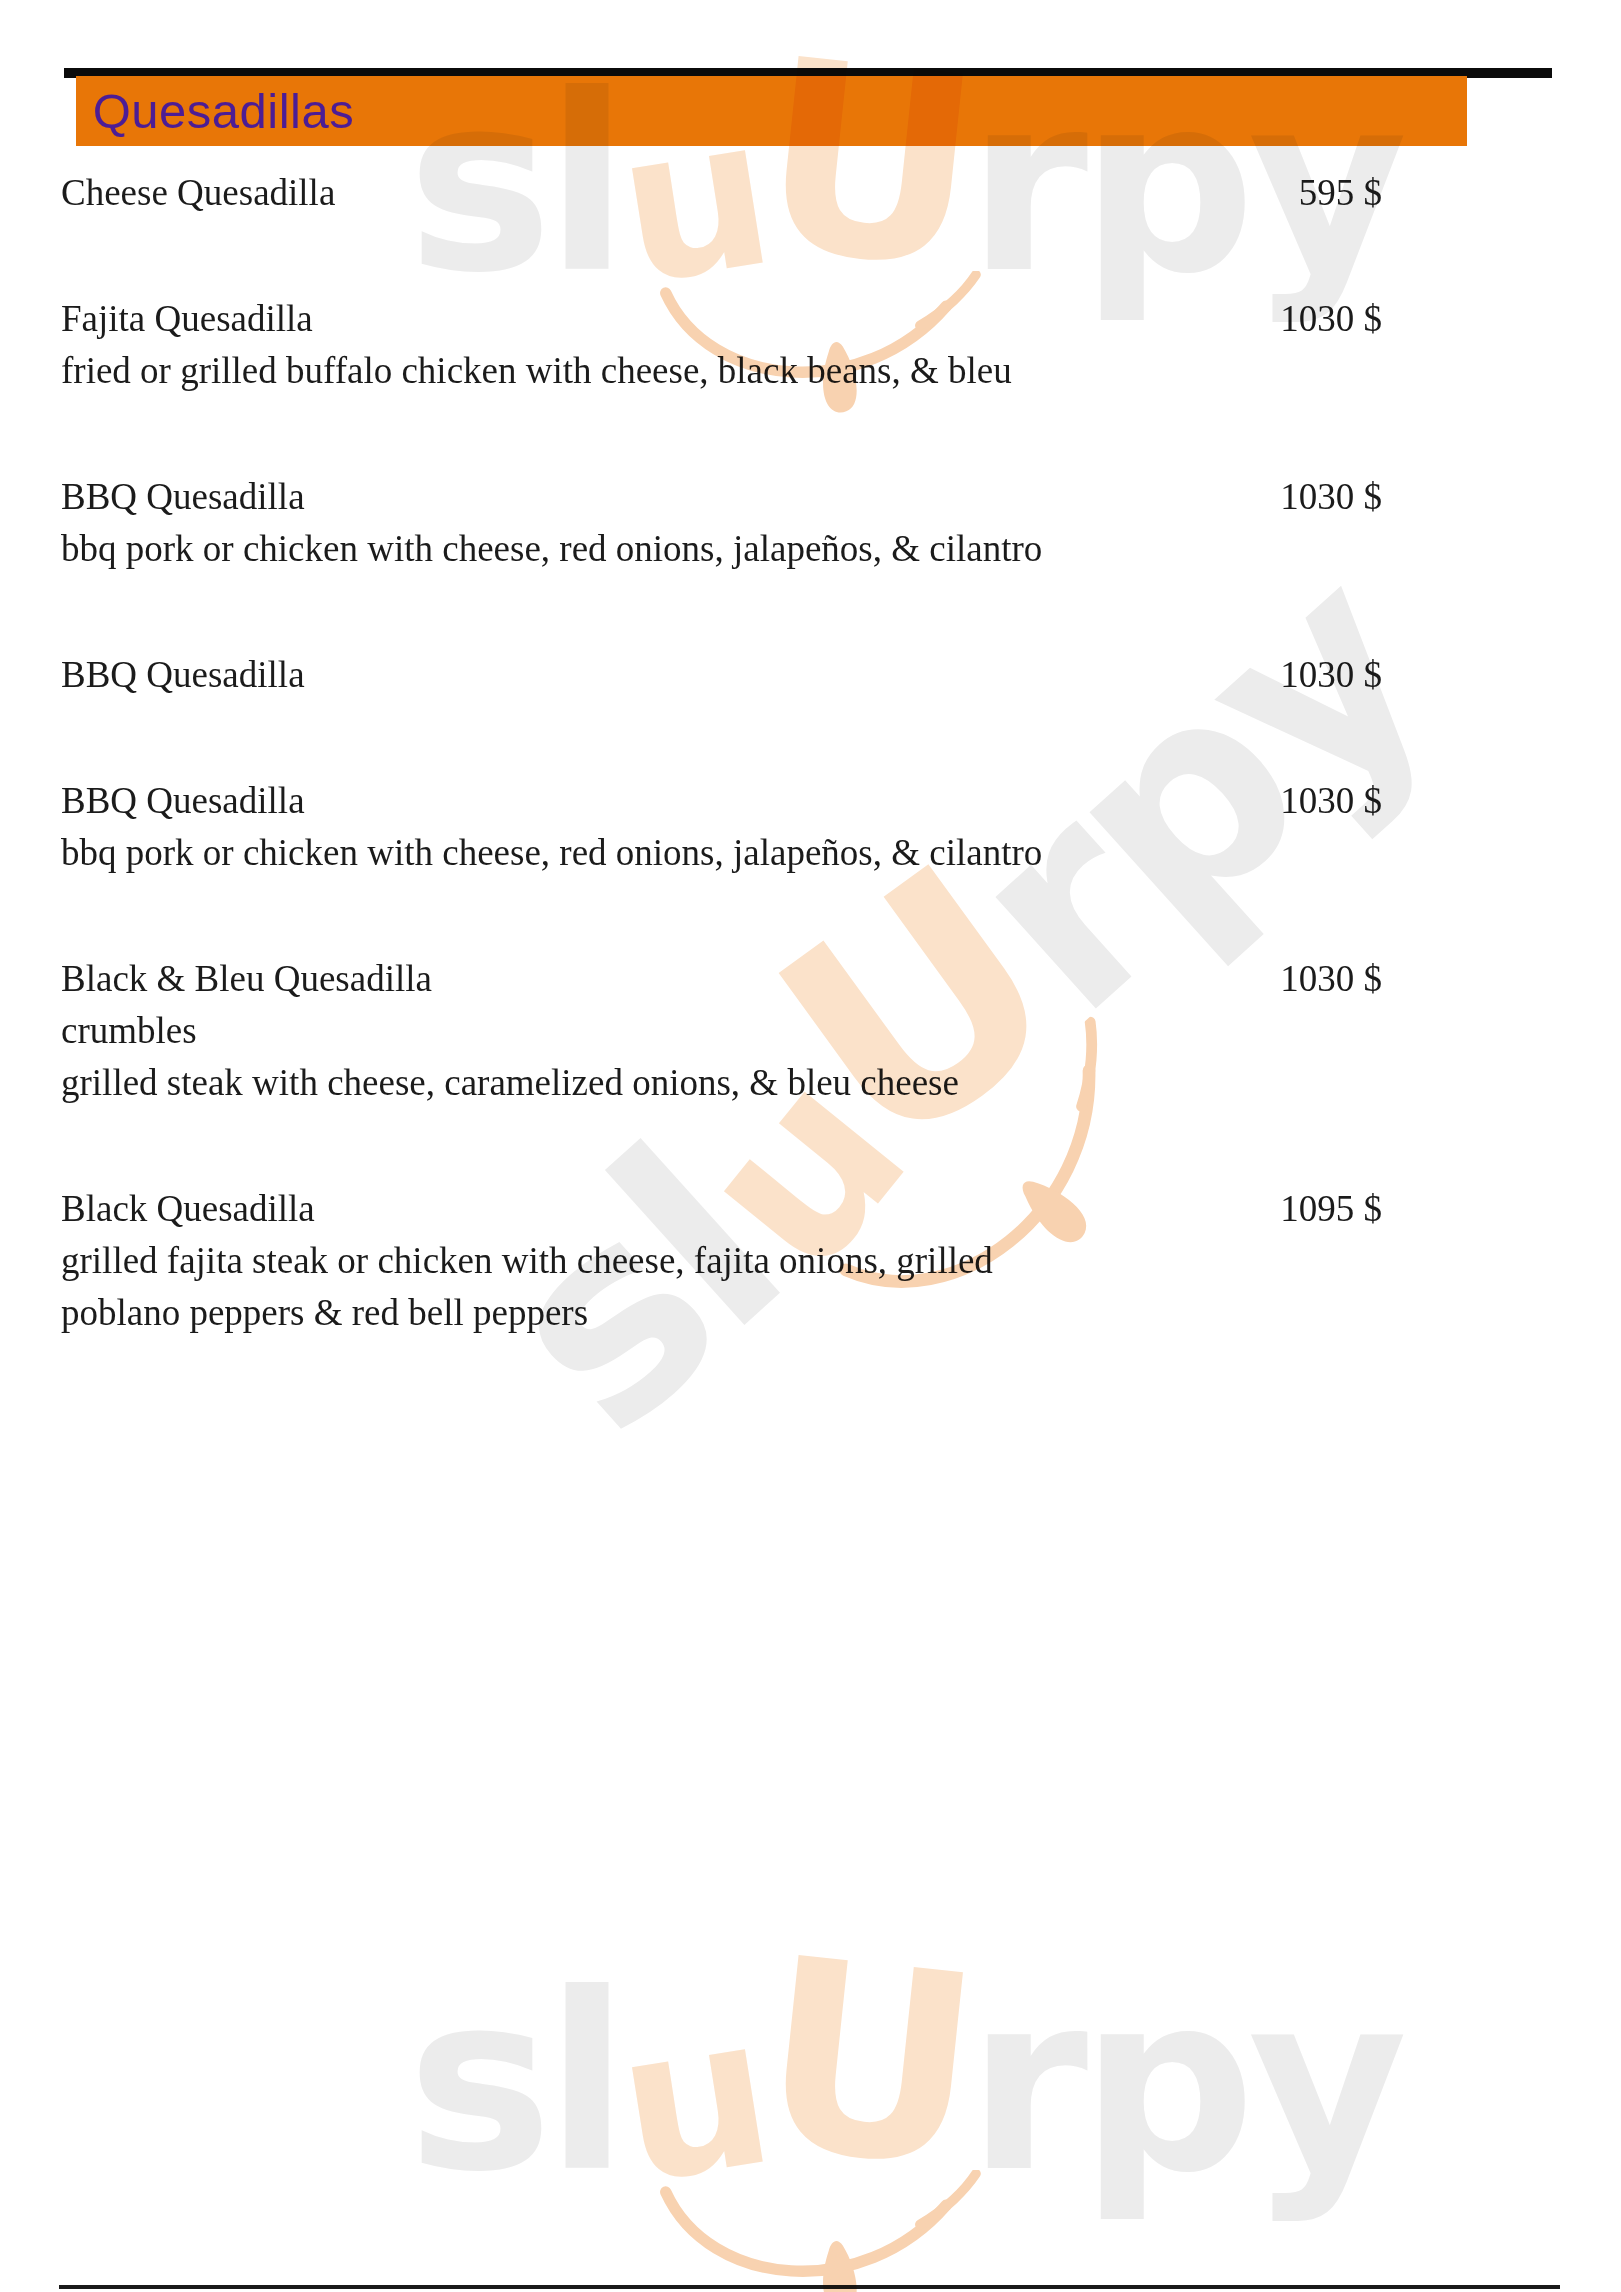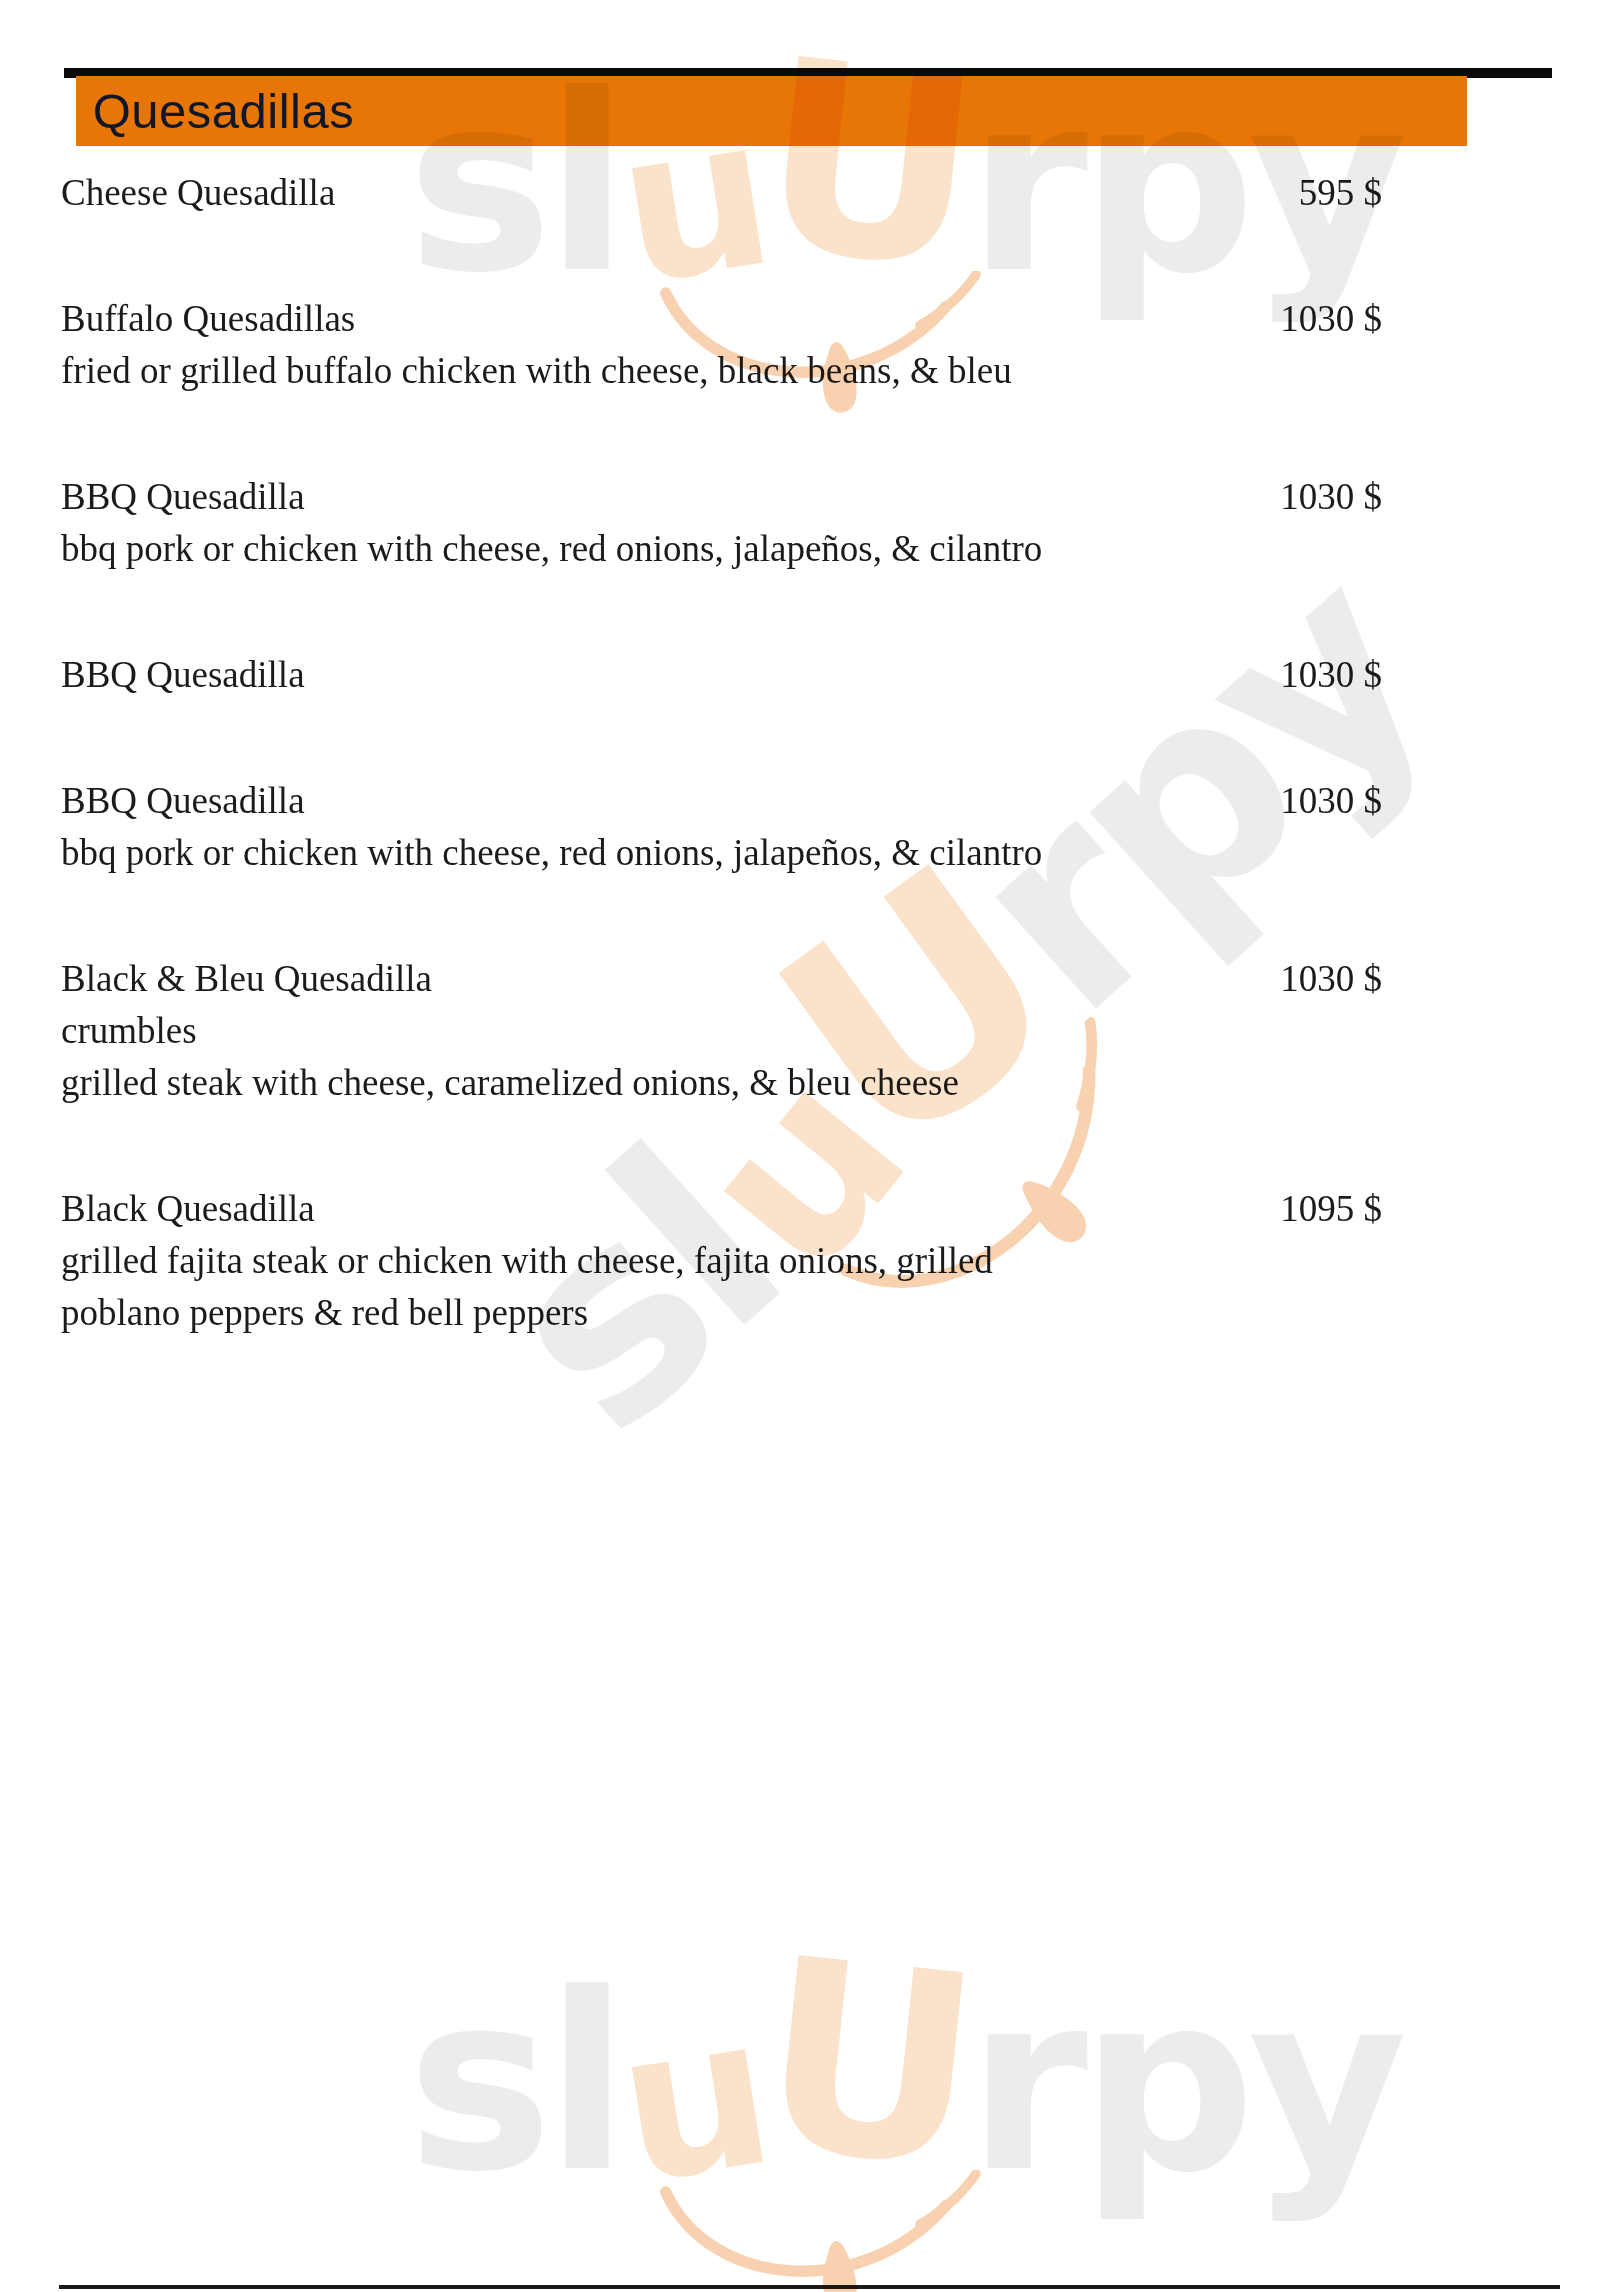--- a/index.html
+++ b/index.html
@@ -8,21 +8,21 @@
     font-family:"Liberation Serif", serif;color:#1b1b1b;overflow:hidden;
   }
   
   .top-rule{position:absolute;left:64px;top:68px;width:1488px;height:9.8px;background:#0b0b0b;}
   .section-header{
     position:absolute;left:76px;top:76px;width:1391px;height:70px;
     background:#e87607;display:flex;align-items:center;box-sizing:border-box;padding-left:16.7px;
   }
   .section-title{
     font-family:"Liberation Sans", sans-serif;font-size:49px;line-height:70px;
-    color:#0f172a;font-weight:400;letter-spacing:0.5px;text-align:center;
+    color:#4c1d95;font-weight:400;letter-spacing:0.5px;text-align:center;
   }
   
   .menu-list{position:absolute;left:61px;top:167px;width:1321px;}
   .menu-item{margin:0 0 74px 0;}
   .item-head{display:flex;justify-content:space-between;align-items:baseline;gap:20px;}
   .item-name{font-size:37px;line-height:52px;}
   .item-price{font-size:37px;line-height:52px;white-space:nowrap;text-align:right;}
   .item-desc-line{font-size:37px;line-height:52px;}
   
   .bottom-rule{position:absolute;left:59px;top:2285px;width:1501px;height:3.9px;background:#1a1a1a;}
@@ -58,21 +58,21 @@
   <div class="menu-item">
     <div class="item-head">
       <span class="item-name">Cheese Quesadilla</span>
       <span class="item-price">595 $</span>
     </div>
     <div class="item-desc"></div>
   </div>
 
   <div class="menu-item">
     <div class="item-head">
-      <span class="item-name">Buffalo Quesadillas</span>
+      <span class="item-name">Fajita Quesadilla</span>
       <span class="item-price">1030 $</span>
     </div>
     <div class="item-desc">
         <div class="item-desc-line">fried or grilled buffalo chicken with cheese, black beans, &amp; bleu</div>
       </div>
   </div>
 
   <div class="menu-item">
     <div class="item-head">
       <span class="item-name">BBQ Quesadilla</span>

